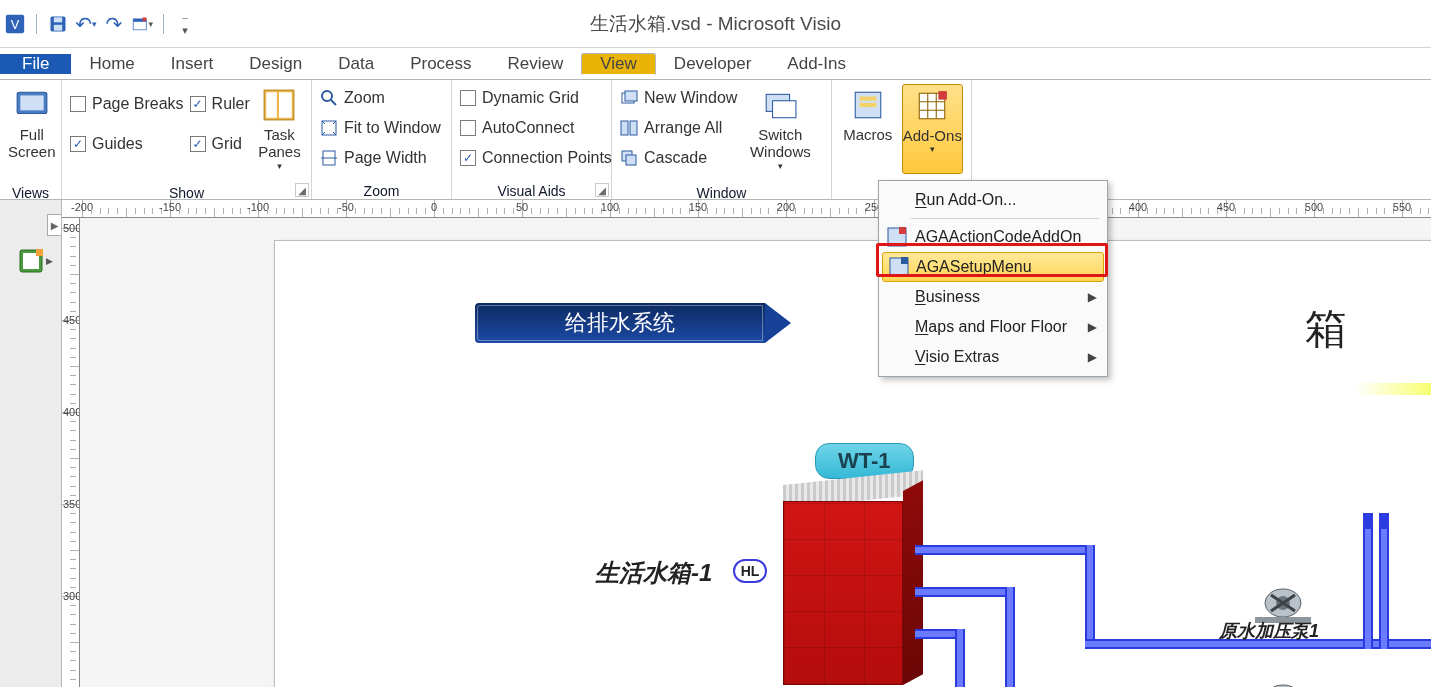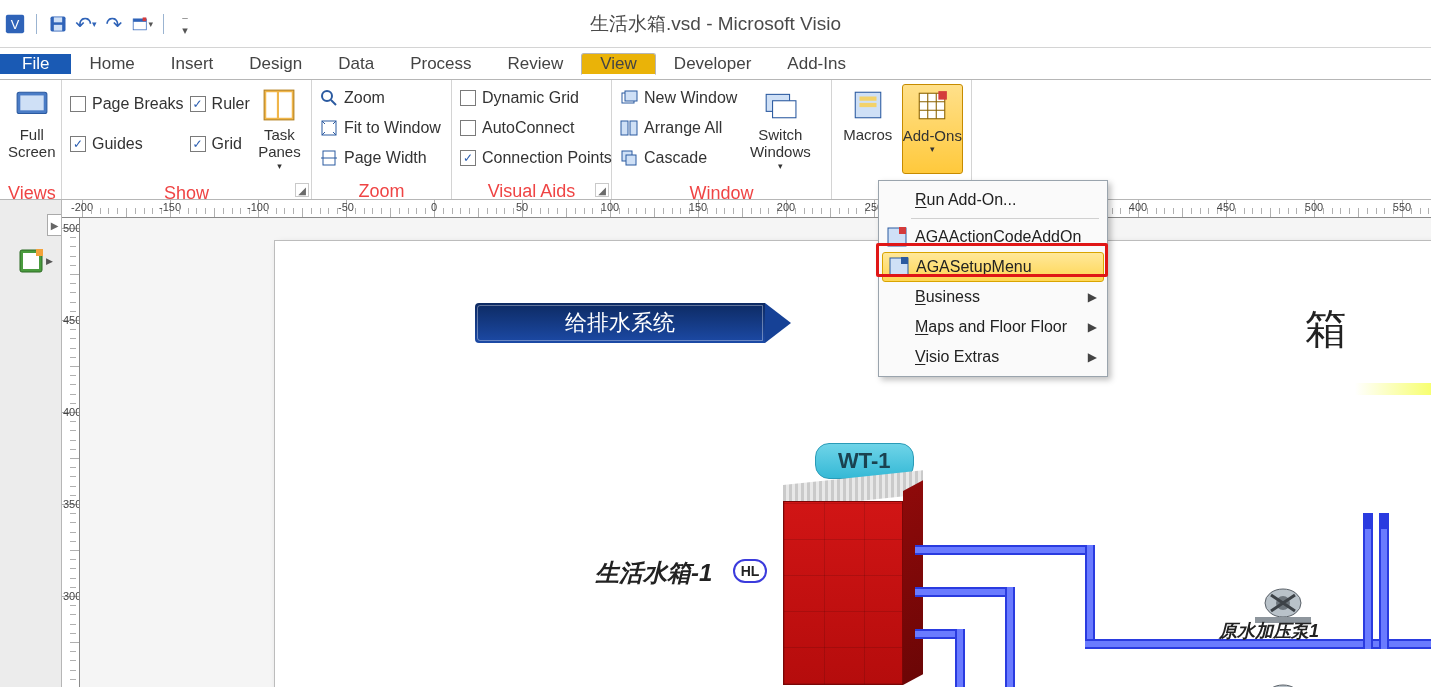--- a/index.html
+++ b/index.html
@@ -15,21 +15,21 @@
   
   .tabs { height: 32px; display: flex; align-items: center; background: #fff; border-bottom: 1px solid #b6b6b6; }
   .tab { padding: 0 18px; display: flex; align-items: center; font-size: 17px; color: #444; cursor: pointer; }
   .tab.file { background: #1a5ab4; color: #fff; font-size: 17px; padding: 0 22px; }
   .tab.active { background: #eab308; border: 1px solid #b6b6b6; border-bottom: 1px solid #fff; margin-bottom: -1px; border-radius: 3px 3px 0 0; }
 
   
   .ribbon { height: 120px; background: #fff; display: flex; border-bottom: 1px solid #b6b6b6; }
   .group { border-right: 1px solid #d4d4d4; display: flex; flex-direction: column; position: relative; padding: 4px 8px 2px 8px; }
   .group-body { flex: 1; display: flex; align-items: flex-start; gap: 6px; }
-  .group-label { text-align: center; font-size: 18px; color: #ef4444; height: 20px; line-height: 20px; position: relative; margin-top: 9px; }
+  .group-label { text-align: center; font-size: 14px; color: #0f172a; height: 20px; line-height: 20px; position: relative; margin-top: 9px; }
   .group-launcher { position: absolute; right: 2px; bottom: 2px; width: 14px; height: 14px; font-size: 10px; color: #6b6b6b; border: 1px solid #c9c9c9; display:flex; align-items:center; justify-content:center; }
 
   .big-btn { display: flex; flex-direction: column; align-items: center; justify-content: flex-start; width: 62px; height: 90px; text-align: center; font-size: 15px; color: #333; cursor: pointer; padding-top: 4px; line-height: 1.15; }
   .big-btn .bi { width: 34px; height: 34px; margin-bottom: 4px; }
 
   .cb-row { display: flex; align-items: center; gap: 6px; font-size: 16px; color: #333; height: 28px; cursor: pointer; white-space: nowrap; }
   .cb { width: 16px; height: 16px; border: 1px solid #7a7a7a; display:inline-flex; align-items:center; justify-content:center; font-size:12px; color:#2a5db0; background:#fff; }
   .cb.checked::after { content: "✓"; }
 
   .item-row { display:flex; align-items:center; gap:6px; font-size:16px; color:#333; height:28px; cursor:pointer; white-space:nowrap; }

